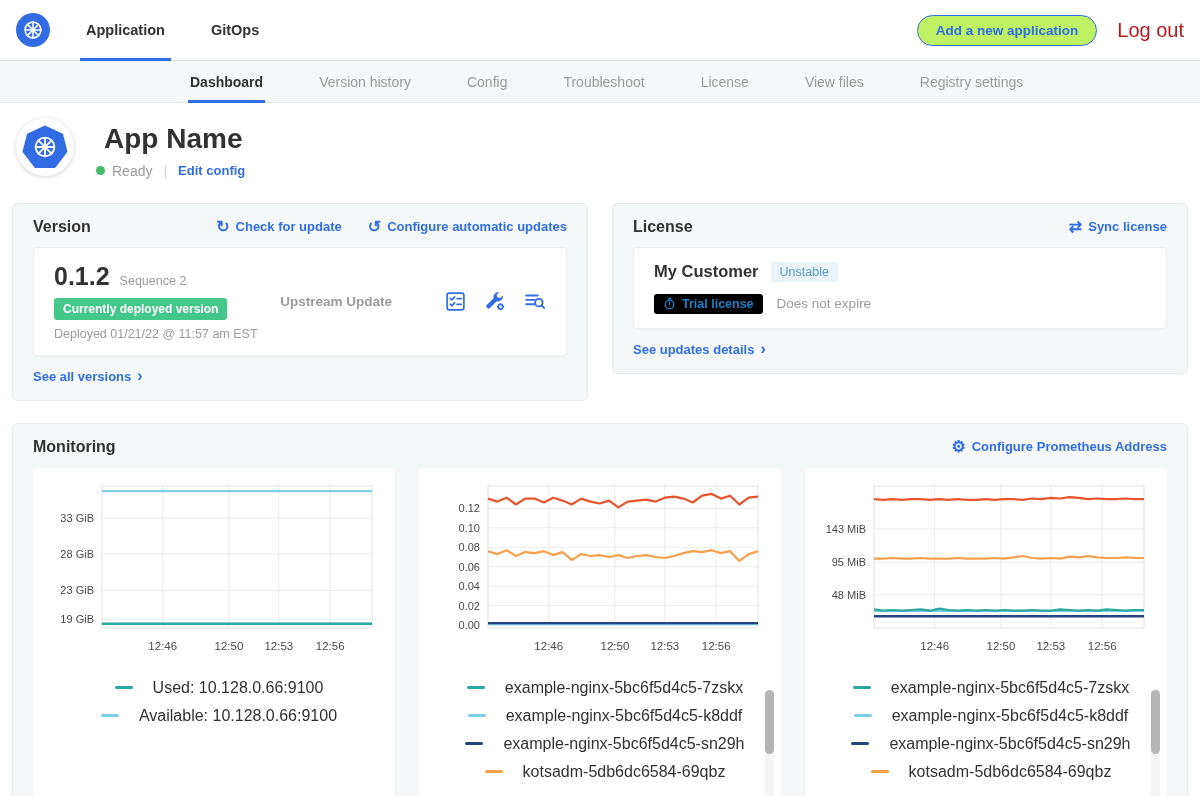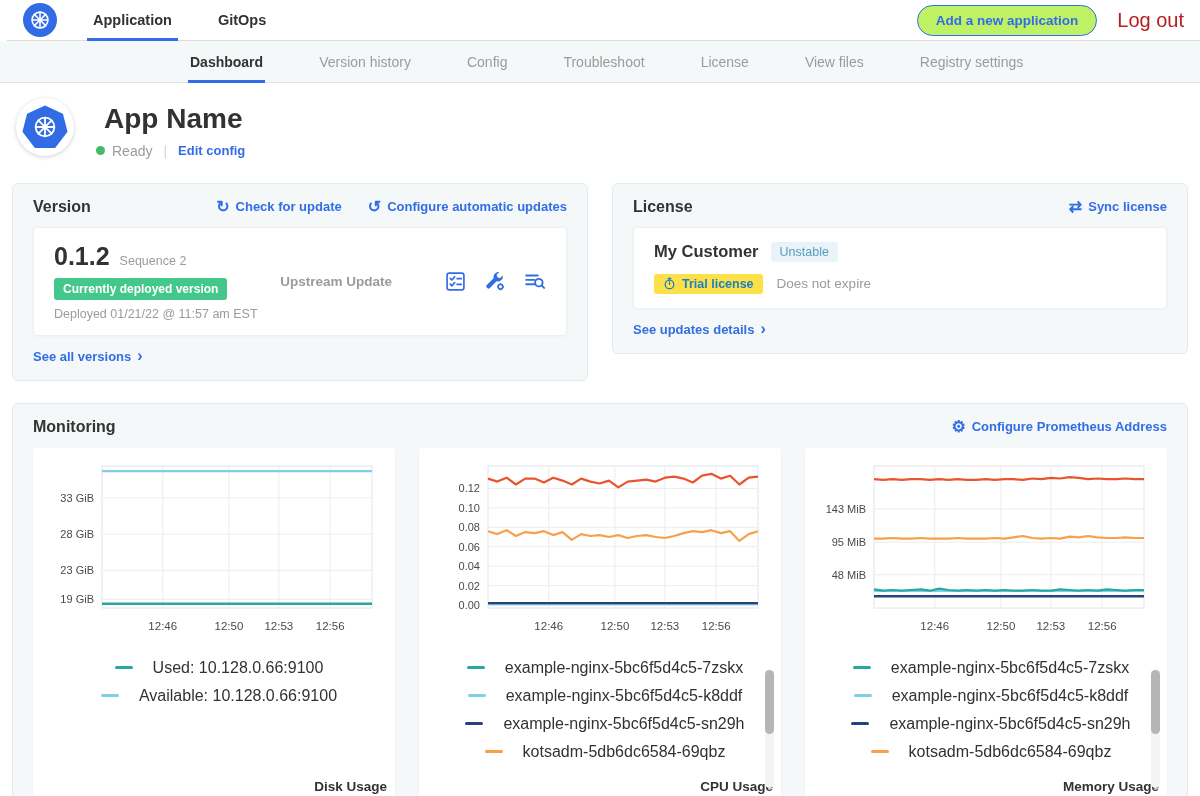--- a/index.html
+++ b/index.html
@@ -3,21 +3,21 @@
 <meta charset="utf-8">
 <style>
   * { box-sizing: border-box; }
   html,body { margin:0; padding:0; }
   body {
     width:1200px; height:796px; overflow:hidden;
     font-family:"Liberation Sans", sans-serif;
     color:#323232; background:#fff; font-size:14px;
   }
   
-  .topnav { height:41px; display:flex; align-items:stretch; padding:0 16px; border-bottom:1px solid #dcdcdc; background:#fff;margin-left:7px; }
+  .topnav { height:61px; display:flex; align-items:stretch; padding:0 16px; border-bottom:1px solid #dcdcdc; background:#fff; }
   .brand { width:34px; height:34px; border-radius:50%; background:#326ce5; display:flex; align-items:center; justify-content:center; align-self:center; margin-right:30px; }
   .topnav-tabs { display:flex; align-items:stretch; }
   .topnav-tab { display:flex; align-items:center; padding:0 6px; margin-right:34px; font-weight:bold; font-size:14.5px; color:#323232; position:relative; cursor:pointer; }
   .topnav-tab.active::after { content:""; position:absolute; left:0; right:0; bottom:-1px; height:3px; background:#326de6; }
   .topnav-right { margin-left:auto; display:flex; align-items:center; gap:20px; }
   .pill-btn { border:1px solid #326de6; color:#326de6; background:#bef264; font-weight:bold; font-size:13.5px; padding:7px 18px; border-radius:17px; cursor:pointer; font-family:inherit; }
   .logout { font-size:20px; color:#b91c1c; cursor:pointer; }
   
   .subnav { height:42px; background:#f5f8f9; border-bottom:1px solid #dee4e7; display:flex; align-items:stretch; padding-left:188px; }
   .subnav-tab { display:flex; align-items:center; padding:0 2px; margin-right:52px; font-size:14px; color:#9b9b9b; position:relative; cursor:pointer; }
@@ -51,21 +51,21 @@
   .deployed-text { font-size:12.5px; color:#9b9b9b; }
   .source-label { flex:1; font-size:13.5px; font-weight:bold; color:#9b9b9b; }
   .ver-icons { display:flex; gap:18px; align-items:center; }
   .ver-icons svg { display:block; cursor:pointer; }
   .see-link { margin-top:12px; display:inline-flex; }
   
   .lic-row1 { display:flex; align-items:center; gap:12px; }
   .customer-name { font-size:16.5px; font-weight:bold; }
   .chip-light { background:#e9f3fa; color:#5b9dbd; font-size:12.5px; padding:3px 9px; border-radius:3px; }
   .lic-row2 { display:flex; align-items:center; gap:14px; margin-top:12px; }
-  .chip-blue { background:#fde047; color:#1a80c9; font-size:12.5px; font-weight:bold; padding:3px 9px; border-radius:3px; display:inline-flex; align-items:center; gap:6px; }
+  .chip-blue { background:#000000; color:#1a80c9; font-size:12.5px; font-weight:bold; padding:3px 9px; border-radius:3px; display:inline-flex; align-items:center; gap:6px; }
   .expire-text { color:#9b9b9b; font-size:13.5px; }
   
   .monitoring { margin:22px 12px 12px; background:#f5f8f9; border:1px solid #e4eaee; border-radius:6px; padding:14px 20px 16px; }
   .charts-row { display:flex; gap:24px; margin-top:12px; align-items:stretch; }
   .chart-card { background:#fff; border-radius:4px; box-shadow:0 1px 2px rgba(0,0,0,.04); flex:1; padding:8px 8px 12px; display:flex; flex-direction:column; position:relative; }
   .chart-svg-wrap { width:100%; }
   .legend { margin:4px 6px 0 16px; padding:0; list-style:none; }
   .legend li { display:flex; align-items:center; gap:20px; margin-bottom:10px; font-size:16px; color:#323232;justify-content:center; }
   .legend-dash { width:18px; height:3px; border-radius:2px; flex:none; }
   .chart-title { margin-top:auto; text-align:right; font-size:13.5px; font-weight:bold; padding-top:8px; }

